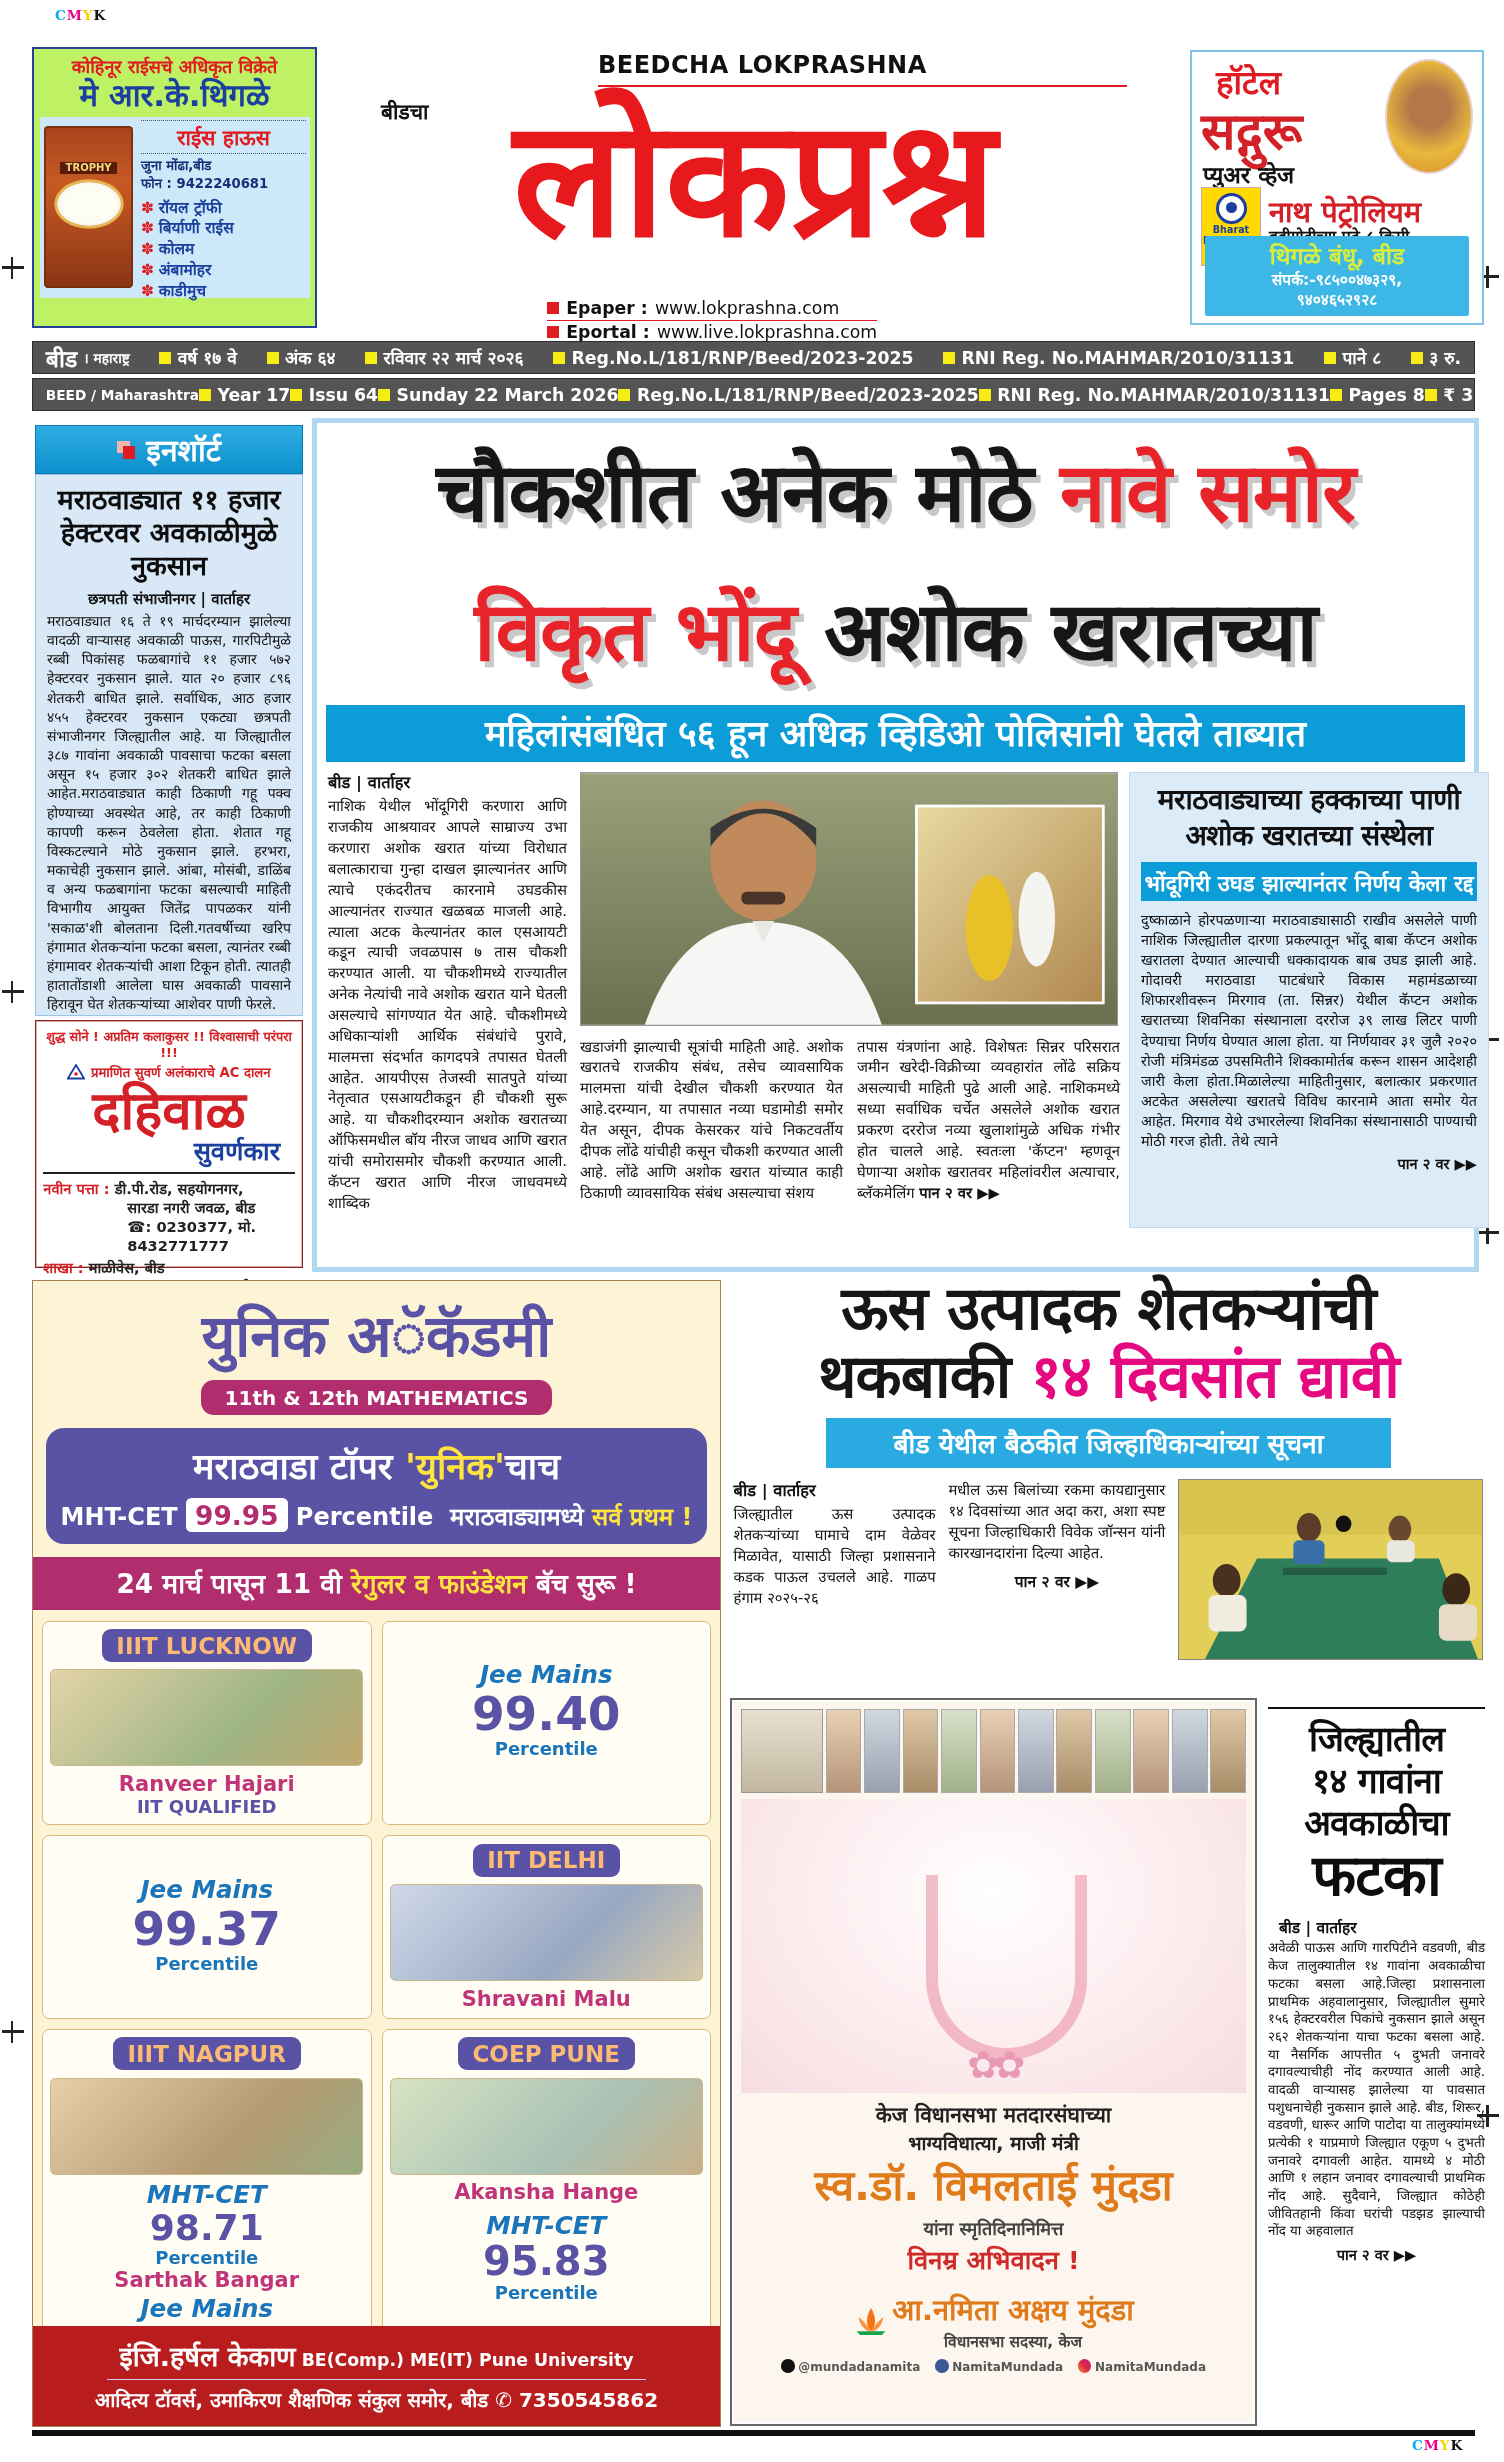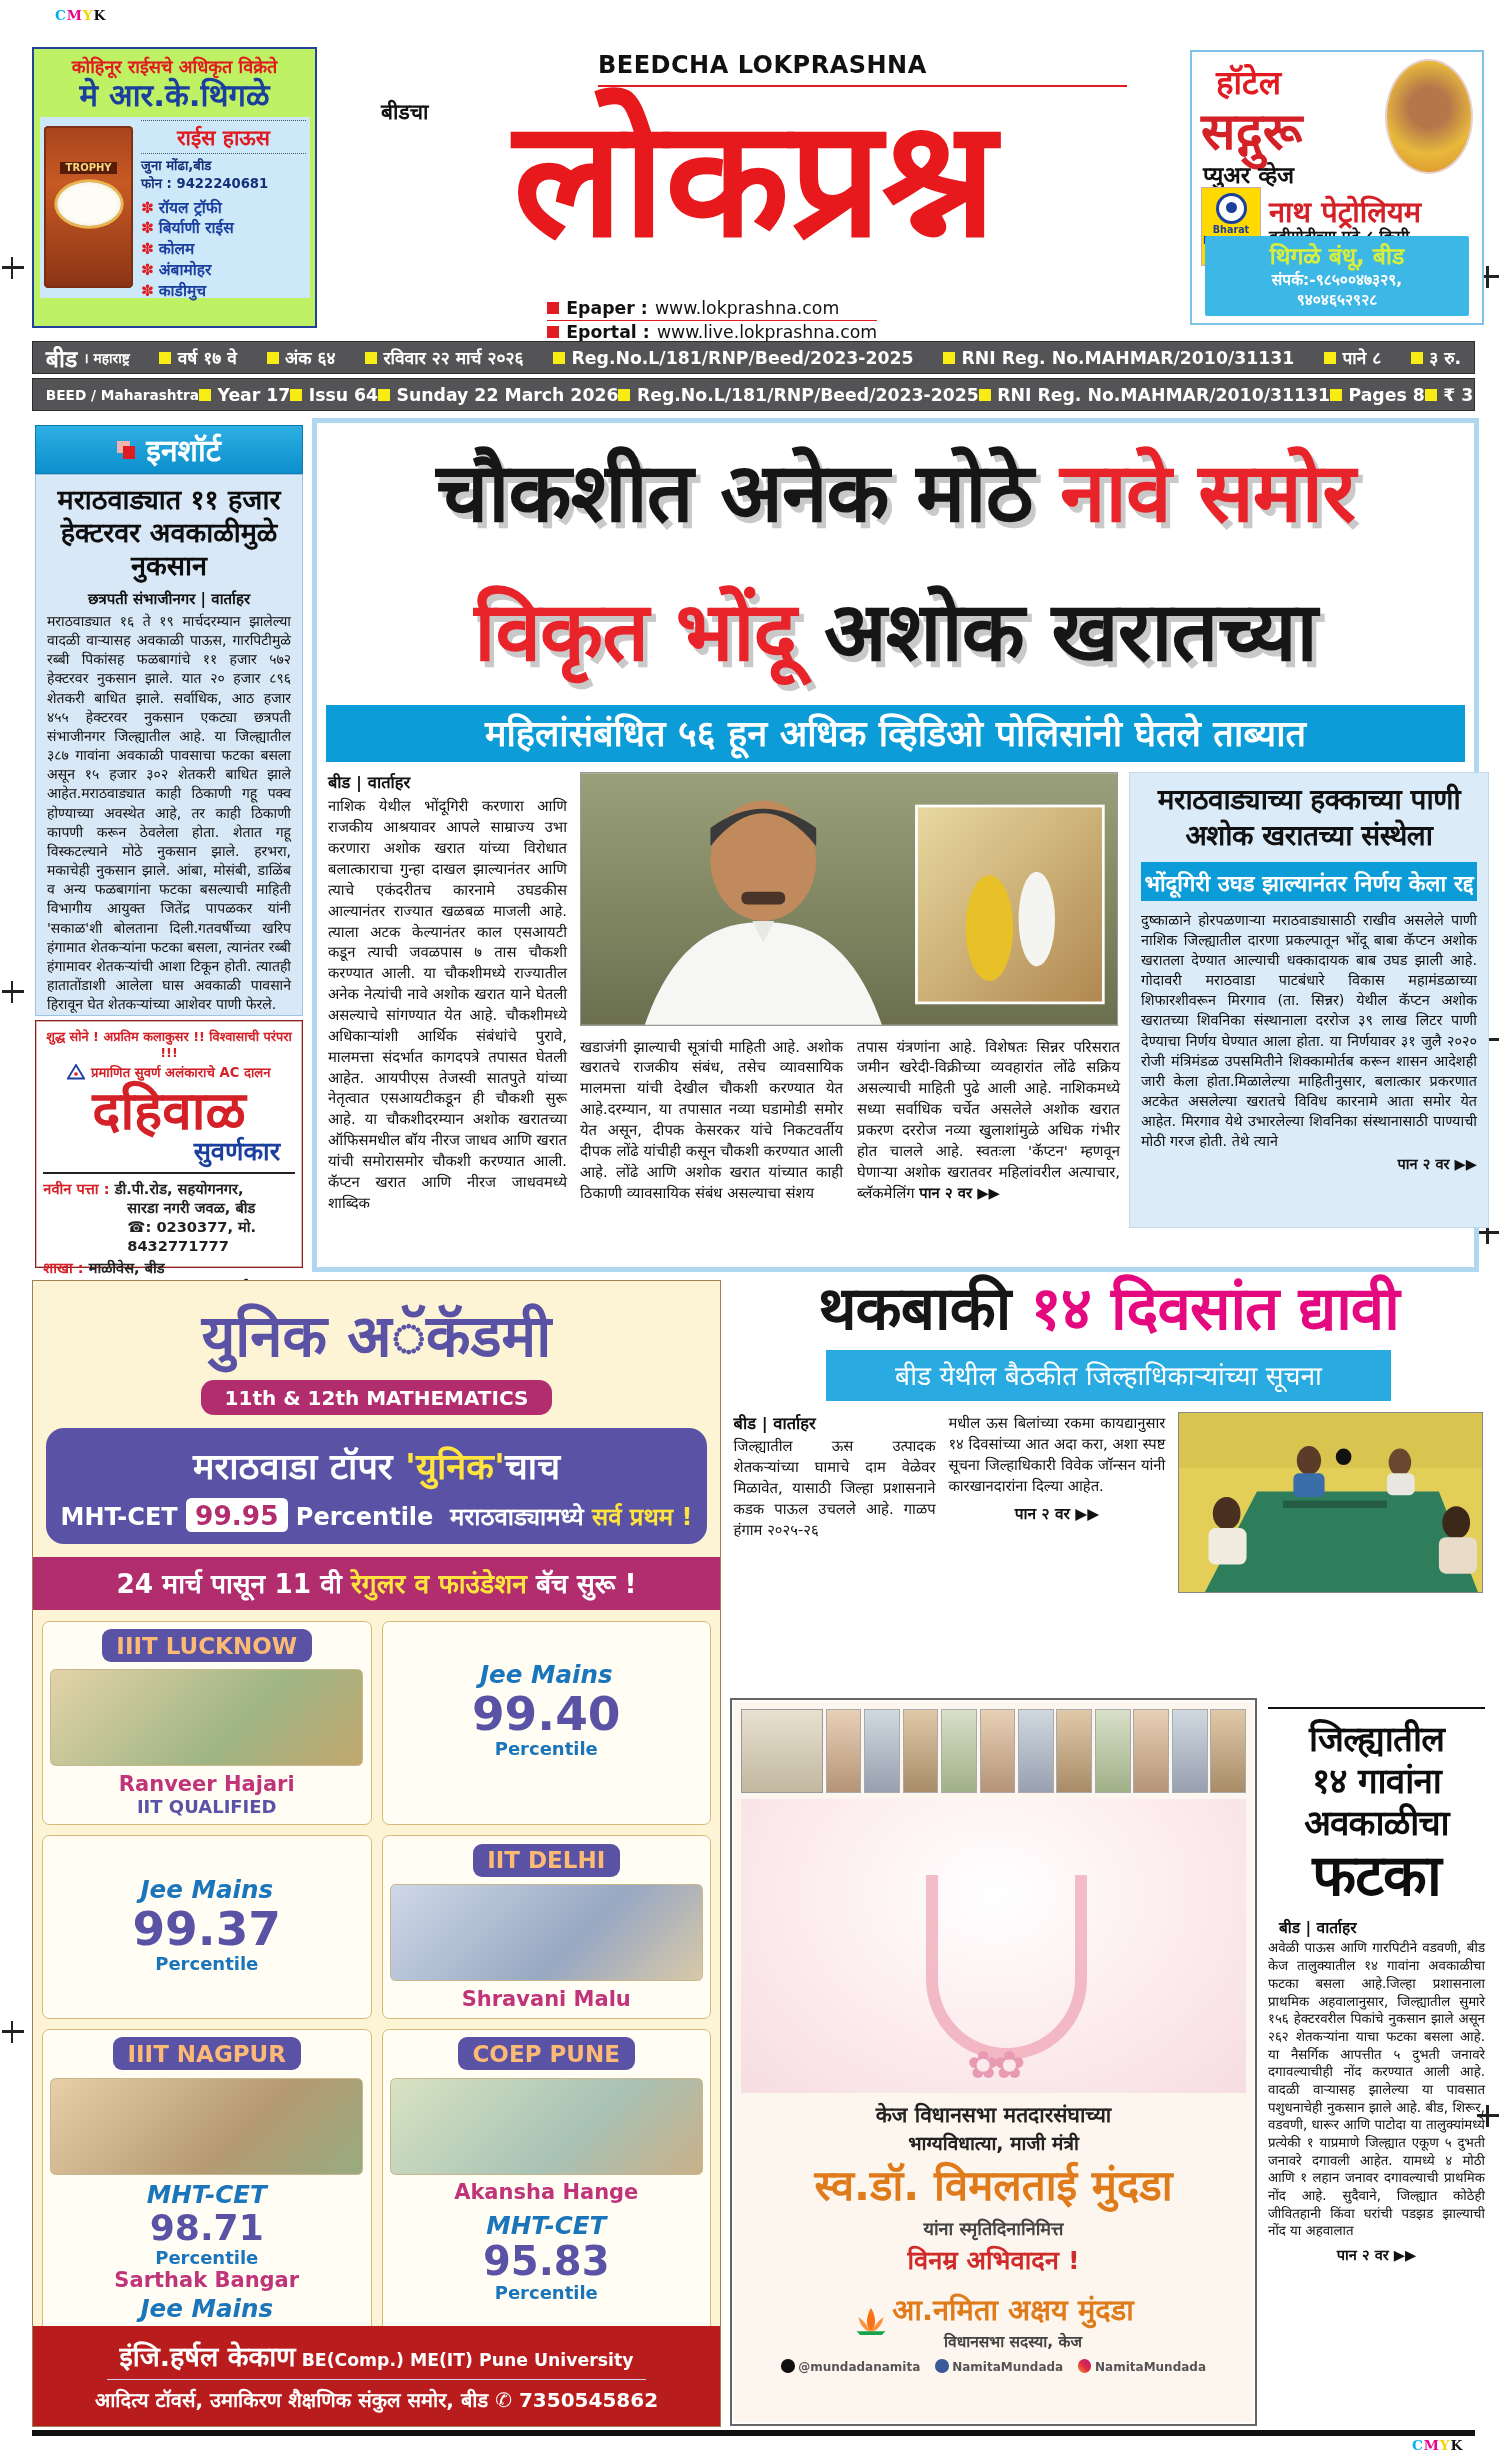--- a/index.html
+++ b/index.html
@@ -128,21 +128,21 @@
   .score{color:#5a53a5;font-weight:800;font-size:47px;line-height:1.05;}
   .unit{color:#1b75bb;font-weight:800;font-size:18px;}
   .ac-foot{position:absolute;left:0;right:0;bottom:0;background:#b91c1c;color:#fff;text-align:center;padding:11px 5.5px 12.8px;}
   .ac-f1{font-size:27px;font-weight:800;border-bottom:1.8px solid #cfcfe8;display:inline-block;padding:0 12.8px 4.6px;}
   .ac-f1 small{font-size:17.3px;font-weight:bold;}
   .ac-f2{font-size:20px;font-weight:800;margin-top:6.4px;}
   
   .sug{left:730px;top:1275px;width:757px;height:416px;}
   .sg-h{text-align:center;font-weight:800;font-size:60px;line-height:1.13;color:#161616;letter-spacing:-0.9px;white-space:nowrap;}
   .sg-h .pk{color:#e5097f;}
-  .sg-sub{width:565px;margin:7.3px auto 0;background:#29abe2;color:#fff;font-size:26.4px;font-weight:400;text-align:center;padding:7.3px 0;}
+  .sg-sub{width:565px;margin:7.3px auto 0;background:#29abe2;color:#fff;font-size:26.4px;font-weight:700;text-align:center;padding:7.3px 0;}
   .sg-row{margin-top:11px;display:flex;gap:12.8px;padding:0 3.6px;}
   .sg-c{font-size:14.8px;line-height:1.42;}
   .sg-c1{width:202px;} .sg-c2{width:217px;}
   .sg-by{font-weight:800;font-size:16.4px;}
   .sg-photo{flex:1;height:179px;border:0.9px solid #888;}
   .sg-more{text-align:center;font-weight:800;margin-top:7.3px;font-size:15.5px;}
   
   .mem{left:730px;top:1698px;width:527px;height:728px;border:2.7px solid #666;box-shadow:0 0 0 1.8px #fff inset;background:#fdf6ee;padding:9px;box-sizing:border-box;text-align:center;}
   .mem-strip{display:flex;gap:2.7px;height:84px;margin-bottom:5.5px;}
   .mem-strip .pm{width:80px;background:linear-gradient(#e8e0d0,#c2b8a0);border:0.9px solid #999;}
@@ -449,20 +449,21 @@
         <div class="unit">Percentile</div>
       </div>
     </div>
     <div class="ac-foot">
       <div class="ac-f1"><span>इंजि.हर्षल केकाण</span><small> BE(Comp.) ME(IT) Pune University</small></div>
       <div class="ac-f2">आदित्य टॉवर्स, उमाकिरण शैक्षणिक संकुल समोर, बीड ✆ 7350545862</div>
     </div>
   </div>
 
   <div class="abs sug">
+    <div class="sg-h">ऊस उत्पादक शेतकऱ्यांची</div>
     <div class="sg-h"><span>थकबाकी </span><span class="pk">१४ दिवसांत द्यावी</span></div>
     <div class="sg-sub">बीड येथील बैठकीत जिल्हाधिकाऱ्यांच्या सूचना</div>
     <div class="sg-row">
       <div class="sg-c sg-c1">
         <div class="sg-by">बीड | वार्ताहर</div>
         <div class="jt">जिल्ह्यातील ऊस उत्पादक शेतकऱ्यांच्या घामाचे दाम वेळेवर मिळावेत, यासाठी जिल्हा प्रशासनाने कडक पाऊल उचलले आहे. गाळप हंगाम २०२५-२६</div>
       </div>
       <div class="sg-c sg-c2">
         <div class="jt">मधील ऊस बिलांच्या रकमा कायद्यानुसार १४ दिवसांच्या आत अदा करा, अशा स्पष्ट सूचना जिल्हाधिकारी विवेक जॉन्सन यांनी कारखानदारांना दिल्या आहेत.</div>
         <div class="sg-more">पान २ वर ▶▶</div>

